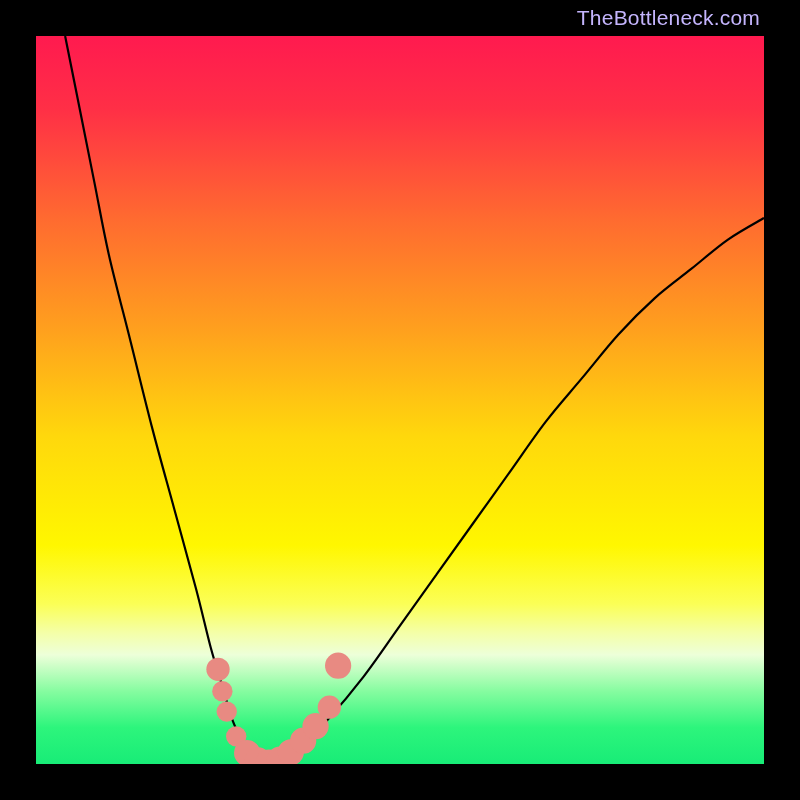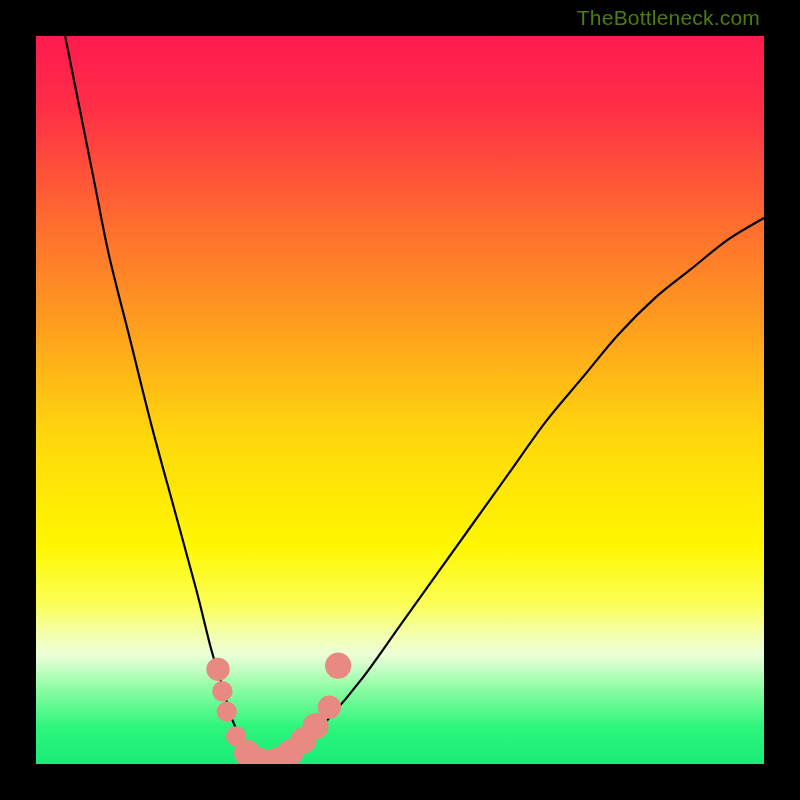--- a/index.html
+++ b/index.html
@@ -28,21 +28,21 @@
     position: absolute;
     left: 0;
     top: 0;
     width: 100%;
     height: 100%;
   }
   .watermark {
     position: absolute;
     top: 6px;
     right: 40px;
-    color: #4d7c0f;
+    color: #c4b5fd;
     font-size: 21px;
     font-weight: 500;
     letter-spacing: 0.2px;
   }
   svg.curve-layer {
     position: absolute;
     left: 0;
     top: 0;
     width: 100%;
     height: 100%;

